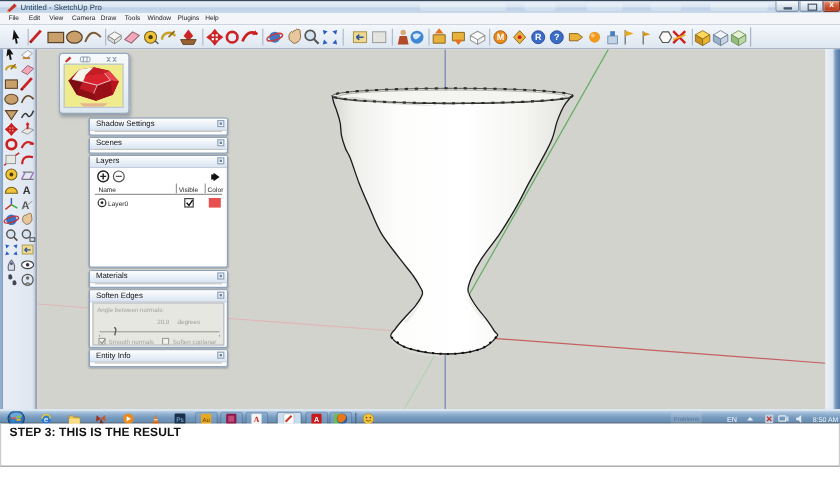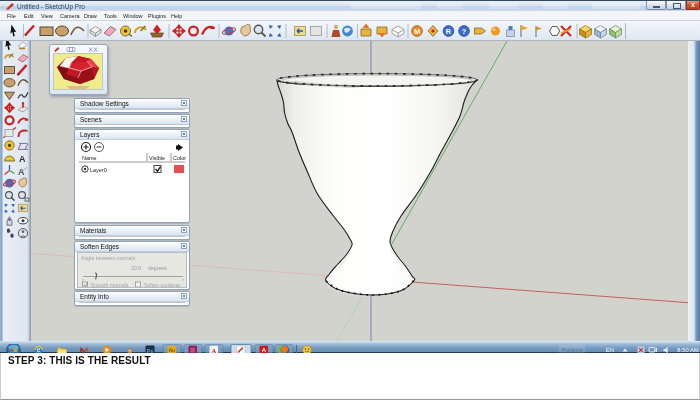--- a/index.html
+++ b/index.html
@@ -26,21 +26,21 @@
  border-radius:2px;box-sizing:border-box;box-shadow:0 1px 1px rgba(60,80,110,.25);}
 .ptitle{position:relative;height:9px;background:linear-gradient(#fefefe,#d9e5f2);
  border-bottom:1px solid #c2cedd;font-size:6.5px;color:#111;line-height:9px;padding-left:5px;}
 .pbtn{position:absolute;right:2px;top:1px;width:6px;height:6px;border:1px solid #8fa3ba;
  background:#f2f6fa;box-sizing:border-box;}
 .pbtn:after{content:"";position:absolute;left:1px;top:1px;width:2px;height:2px;background:#6c82a0;}
 
 #taskbar{left:0;top:341px;width:700px;height:12px;
  background:linear-gradient(#c3d6e8 0%,#96b4d3 28%,#7499bd 62%,#688eb4 100%);
  border-top:1px solid #d4e2ef;border-bottom:1px solid #223c58;box-sizing:border-box;}
-#caption{left:0;top:353px;width:700px;height:47px;background:#fff;
+#caption{left:0;top:353px;width:700px;height:36px;background:#fff;
  border-bottom:1px solid #999;border-left:1px solid #ccc;border-right:1px solid #ccc;box-sizing:border-box;}
 #caption .txt{position:absolute;left:7px;top:1.5px;font-size:10px;font-weight:bold;color:#111;letter-spacing:.1px;}
 </style>
 </head>
 <body>
 <div class="abs" id="titlebar">
   <svg class="abs" style="left:5px;top:1px" width="10" height="9" viewBox="0 0 10 9">
     <path d="M1,7 L7,1 L9,3 L3,8 Z" fill="#c8372a"></path>
       <path d="M1,7 L3,8 L1,8.6 Z" fill="#e8b24a"></path>
   </svg>

